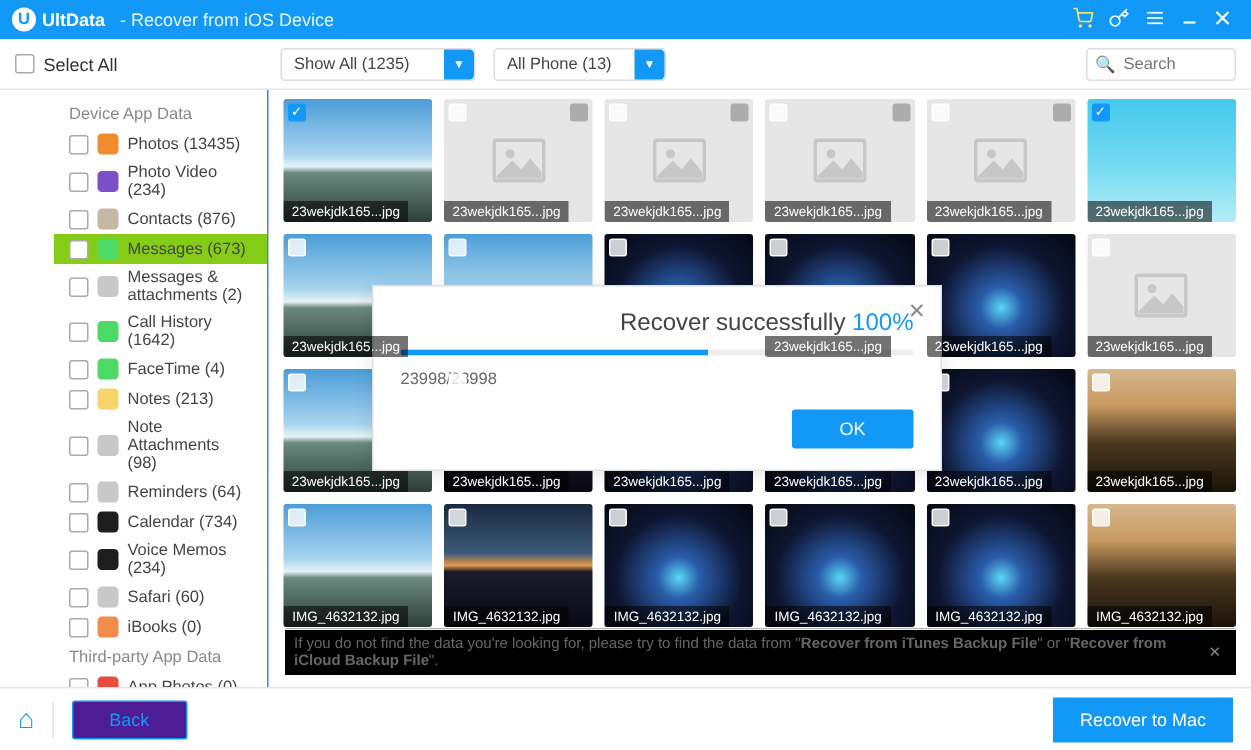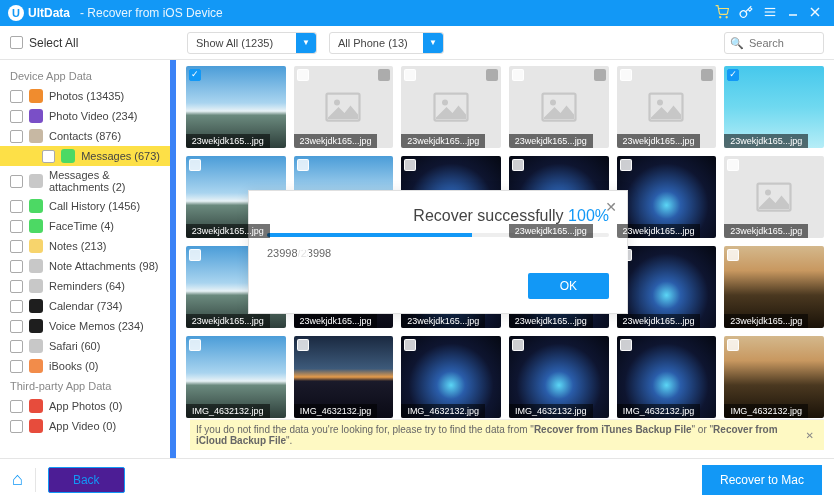--- a/index.html
+++ b/index.html
@@ -13,41 +13,41 @@
 .toolbar { height: 34px; display: flex; align-items: center; padding: 0 10px; border-bottom: 1px solid #e5e5e5; gap: 12px; font-size: 12px; }
 .check { width: 13px; height: 13px; border: 1px solid #aaa; border-radius: 2px; background: #fff; display: inline-flex; align-items: center; justify-content: center; flex-shrink: 0; }
 .select-all { display: flex; align-items: center; gap: 6px; color: #333; width: 165px; }
 .dropdown { position: relative; background: #fff; border: 1px solid #ddd; border-radius: 3px; padding: 4px 26px 4px 8px; font-size: 11px; color: #444; min-width: 130px; }
 .dropdown .dd-btn { position: absolute; right: 0; top: 0; bottom: 0; width: 20px; background: #1298f6; border-radius: 0 3px 3px 0; display: flex; align-items: center; justify-content: center; color: #fff; font-size: 8px; }
 .dropdown.phone { min-width: 115px; }
 .search { margin-left: auto; position: relative; }
 .search input { border: 1px solid #ddd; border-radius: 3px; padding: 4px 20px 4px 24px; font-size: 11px; width: 100px; outline: none; }
 .search .sicon { position: absolute; left: 6px; top: 50%; transform: translateY(-50%); color: #aaa; font-size: 11px; }
 .body { flex: 1; display: flex; overflow: hidden; position: relative; }
-.sidebar { width: 176px; border-right: 6px solid #3b82f6; overflow-y: auto; font-size: 11px; padding: 6px 0; }
+.sidebar { width: 143px; border-right: 1px solid #3b82f6; overflow-y: auto; font-size: 11px; padding: 6px 0; margin-left: 36px; }
 .sidebar .group { color: #888; padding: 4px 10px; font-size: 11px; }
 .sidebar .item { display: flex; align-items: center; gap: 6px; padding: 3px 10px; color: #444; cursor: pointer; }
-.sidebar .item.active { background: #fde047; justify-content: flex-end; }
+.sidebar .item.active { background: #84cc16; }
 .sidebar .item .app-icon { width: 14px; height: 14px; border-radius: 3px; display: inline-block; flex-shrink: 0; }
 .content { flex: 1; overflow: hidden; position: relative; padding: 6px 10px; }
 .grid { display: grid; grid-template-columns: repeat(6, 1fr); gap: 8px; }
 .thumb { position: relative; height: 82px; border-radius: 2px; overflow: hidden; background: #e9e9e9; }
 .thumb .t-check { position: absolute; top: 3px; left: 3px; width: 12px; height: 12px; border: 1px solid rgba(255,255,255,0.9); border-radius: 2px; background: rgba(255,255,255,0.8); z-index: 2; }
 .thumb .t-check.on { background: #1298f6; border-color: #1298f6; }
 .thumb .t-check.on::after { content: "✓"; color: #fff; font-size: 9px; position: absolute; left: 1px; top: -1px; }
 .thumb .badge { position: absolute; top: 3px; right: 3px; width: 12px; height: 12px; background: rgba(0,0,0,0.25); border-radius: 2px; z-index: 2; }
 .thumb .caption { position: absolute; bottom: 0; left: 0; right: 16px; background: rgba(0,0,0,0.55); color: #fff; font-size: 9px; padding: 2px 4px; text-align: center; white-space: nowrap; overflow: hidden; z-index: 2; }
 .placeholder { background: #e6e6e6; display: flex; align-items: center; justify-content: center; }
 .placeholder svg { opacity: 0.4; }
 .img-mountain { background: linear-gradient(to bottom, #4b9dd8 0%, #a9d4ef 45%, #e8f2f6 55%, #6b8a7e 60%, #2d3e3a 100%); }
 .img-city { background: linear-gradient(to bottom, #1a2940 0%, #3d5a7a 40%, #e59b4a 50%, #1a1a2a 55%, #0a0a15 100%); }
 .img-night { background: radial-gradient(ellipse at 50% 60%, #5bd6f5 0%, #2a5daa 20%, #0e1530 60%, #050812 100%); }
 .img-balloons { background: linear-gradient(to bottom, #46c8ec 0%, #6fd9f0 50%, #b6edf7 100%); position: relative; }
 .img-sunset { background: linear-gradient(to bottom, #d4b88c 0%, #c89860 30%, #4a3820 60%, #1a1208 100%); }
-.helpbar { position: absolute; left: 190px; right: 10px; bottom: 50px; background: #fef9c3; border-top: 1px solid #eee; font-size: 10px; color: #666; padding: 4px 6px; display: flex; align-items: center; justify-content: flex-end; }
+.helpbar { position: absolute; left: 190px; right: 10px; bottom: 50px; background: #000000; border-top: 1px solid #eee; font-size: 10px; color: #666; padding: 4px 6px; display: flex; align-items: center; justify-content: flex-end; }
 .helpbar .hx { margin-left: auto; color: #888; cursor: pointer; padding: 0 4px; }
 .modal { position: absolute; left: 248px; top: 190px; width: 380px; background: #fff; border: 1px solid #e0e0e0; box-shadow: 0 2px 12px rgba(0,0,0,0.1); padding: 16px 18px 14px; }
 .modal .mx { position: absolute; right: 10px; top: 8px; color: #888; cursor: pointer; font-size: 14px; }
 .modal .msg { font-size: 16px; color: #444; margin-bottom: 8px; text-align: right; }
 .modal .pct { color: #1298f6; }
 .modal .bar { height: 4px; background: #eee; border-radius: 2px; overflow: hidden; margin-bottom: 10px; }
 .modal .bar .fill { height: 100%; width: 60%; background: #1298f6; }
 .modal .count { font-size: 11px; color: #666; margin-bottom: 14px; }
 .modal .ok { background: #1298f6; color: #fff; border: none; padding: 6px 32px; font-size: 12px; border-radius: 2px; cursor: pointer; float: right; }
 .footer { height: 42px; border-top: 1px solid #e5e5e5; display: flex; align-items: center; padding: 0 12px; gap: 12px; }
@@ -132,21 +132,21 @@
           <span>Messages (673)</span>
         </div>
         <div class="item">
           <span class="check"></span>
           <span class="app-icon" style="background:#c8c8c8"></span>
           <span>Messages &amp; attachments (2)</span>
         </div>
         <div class="item">
           <span class="check"></span>
           <span class="app-icon" style="background:#4cd964"></span>
-          <span>Call History (1456)</span>
+          <span>Call History (1642)</span>
         </div>
         <div class="item">
           <span class="check"></span>
           <span class="app-icon" style="background:#4cd964"></span>
           <span>FaceTime (4)</span>
         </div>
         <div class="item">
           <span class="check"></span>
           <span class="app-icon" style="background:#f7d46c"></span>
           <span>Notes (213)</span>

